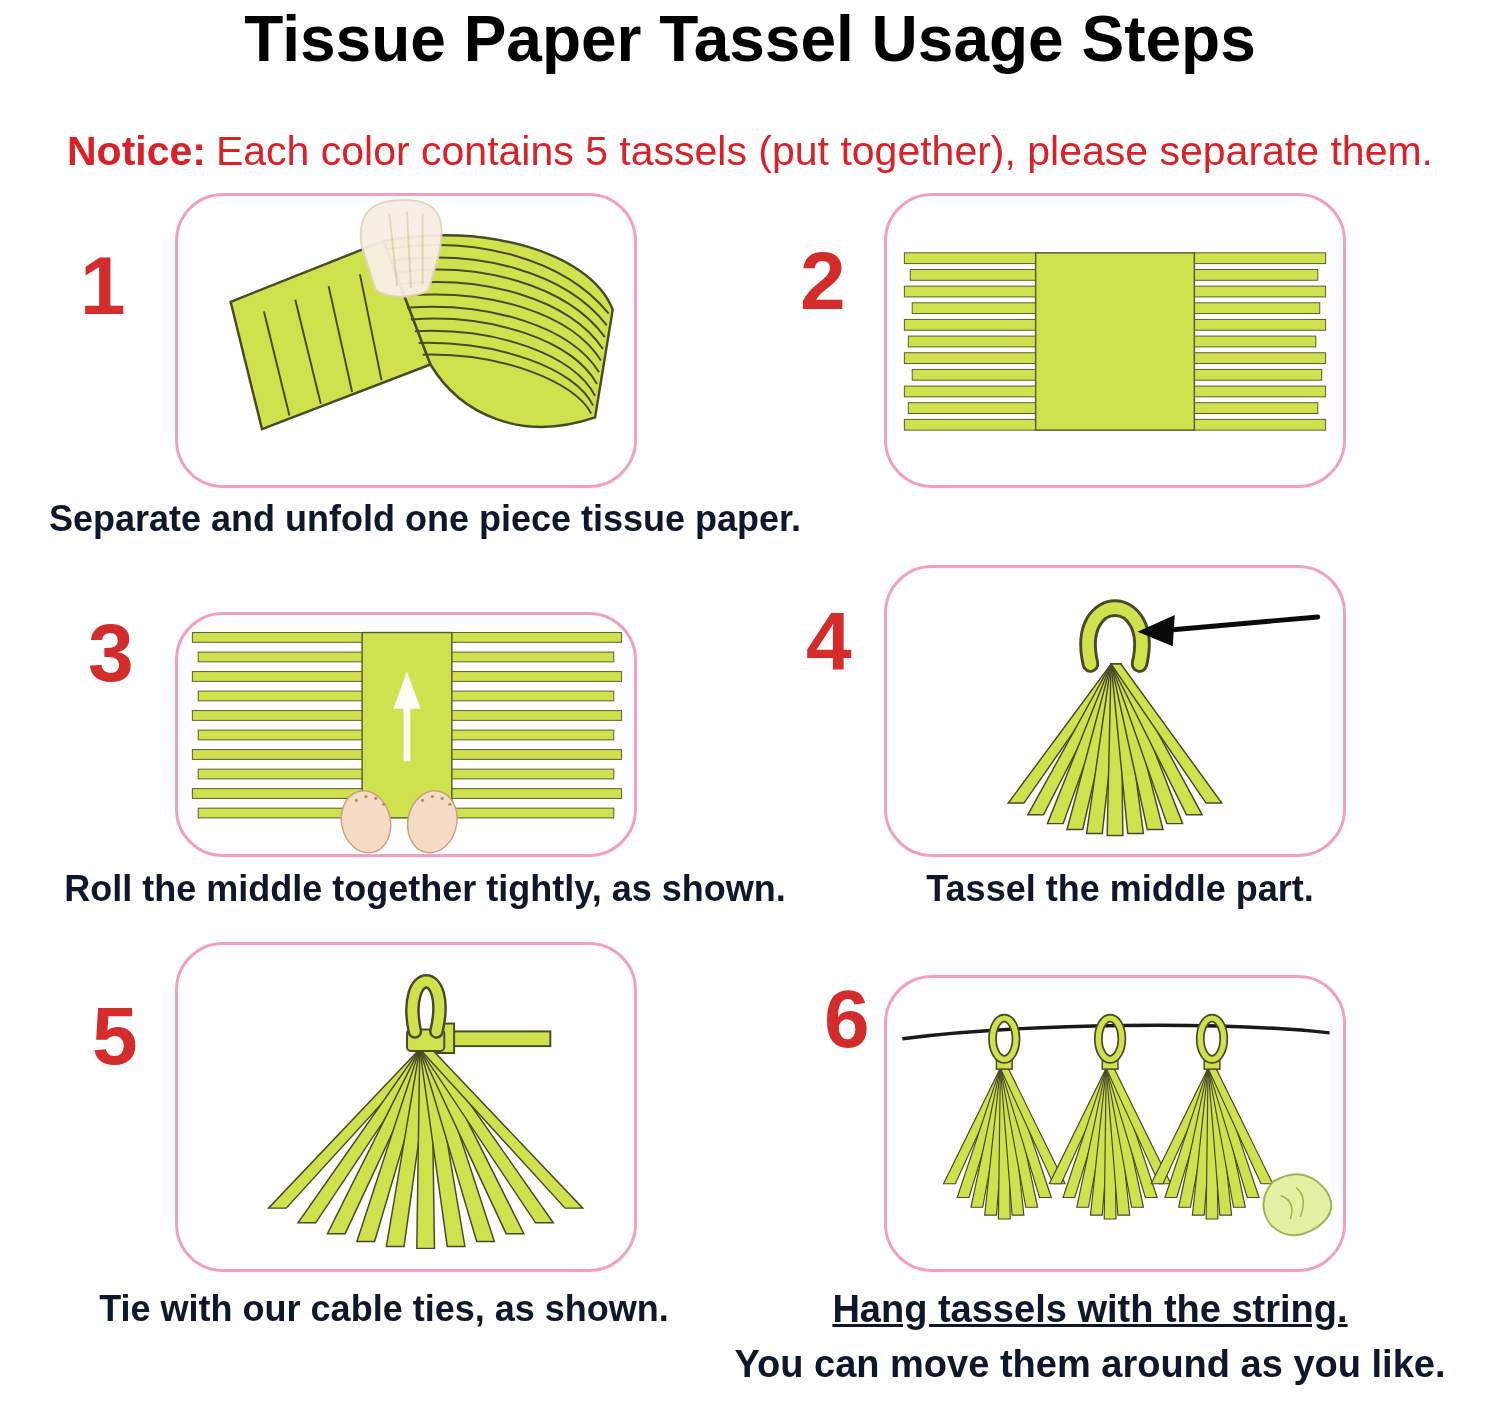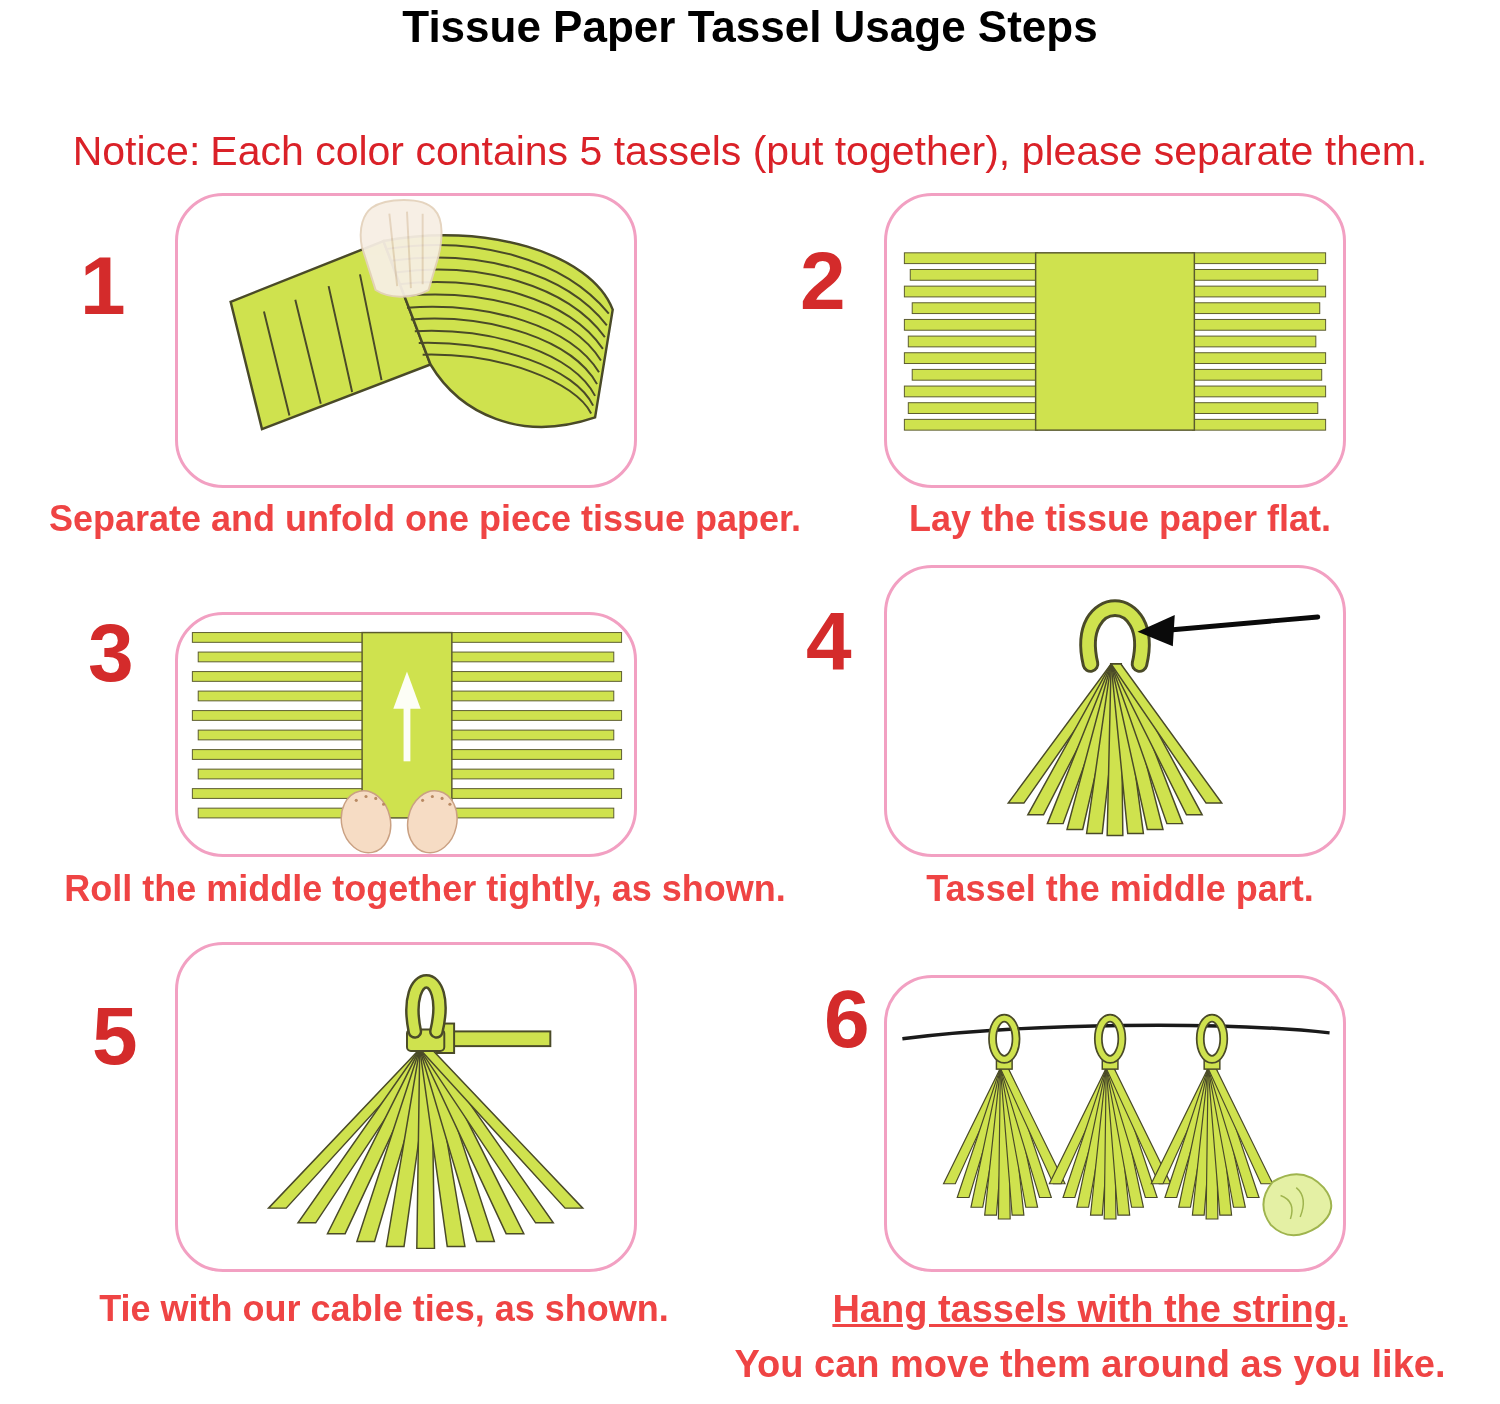--- a/index.html
+++ b/index.html
@@ -2,38 +2,38 @@
 <html><head>
 <meta charset="utf-8">
 <style>
   html,body{margin:0;padding:0;background:#ffffff;}
   .page{
     position:relative;width:1500px;height:1404px;background:#ffffff;
     font-family:"Liberation Sans",sans-serif;overflow:hidden;color:#111;
   }
   .title{
     position:absolute;top:2px;left:0;width:100%;text-align:center;
-    font-size:44px;font-weight:800;color:#000;white-space:nowrap;
+    font-size:64px;font-weight:800;color:#000;white-space:nowrap;
   }
   .notice{
     position:absolute;top:128px;left:0;width:100%;text-align:center;
     font-size:41px;color:#da2128;white-space:nowrap;
   }
-  .notice-label{font-weight:400;}
+  .notice-label{font-weight:700;}
   .notice-text{margin-left:10px;font-weight:400;}
   .card{
     position:absolute;border:3px solid #f2a0c2;border-radius:48px;
     background:#fff;box-sizing:border-box;overflow:hidden;
   }
   .card svg{display:block;width:100%;height:100%;}
   .num{
     position:absolute;font-size:82px;font-weight:700;color:#d42b2b;line-height:1;
   }
   .caption{
-    position:absolute;text-align:center;font-size:36px;font-weight:700;color:#ef4444;
+    position:absolute;text-align:center;font-size:36px;font-weight:700;color:#0f172a;
   }
   .caption.red{color:#da2128;}
   .caption.big{font-size:38px;}
 </style>
 </head>
 <body>
 
 <div class="page">
 
   <div class="title">Tissue Paper Tassel Usage Steps</div>
@@ -95,21 +95,20 @@
           <rect x="310" y="177" width="132" height="11"></rect>
         <rect x="310" y="194" width="136" height="11"></rect>
           <rect x="310" y="211" width="128" height="11"></rect>
         <rect x="310" y="228" width="136" height="11"></rect>
       </g>
       <rect x="150" y="58" width="162" height="181" fill="#cfe24e" stroke="#5a5a2e" stroke-width="1.5"></rect>
     </svg>
   </div>
 
   <div class="caption" style="left:10px;top:498px;width:830px;">Separate and unfold one piece tissue paper.</div>
-  <div class="caption" style="left:880px;top:498px;width:480px;">Lay the tissue paper flat.</div>
 
   <div class="num" style="left:88px;top:612px;">3</div>
   <div class="card" style="left:175px;top:612px;width:462px;height:245px;">
     <svg viewBox="0 0 462 245">
       <g fill="#cfe24e" stroke="#5a5a2e" stroke-width="1">
 
         <rect x="12" y="18" width="176" height="10"></rect>
           <rect x="18" y="38" width="170" height="10"></rect>
         <rect x="12" y="58" width="176" height="10"></rect>
           <rect x="18" y="78" width="170" height="10"></rect>

